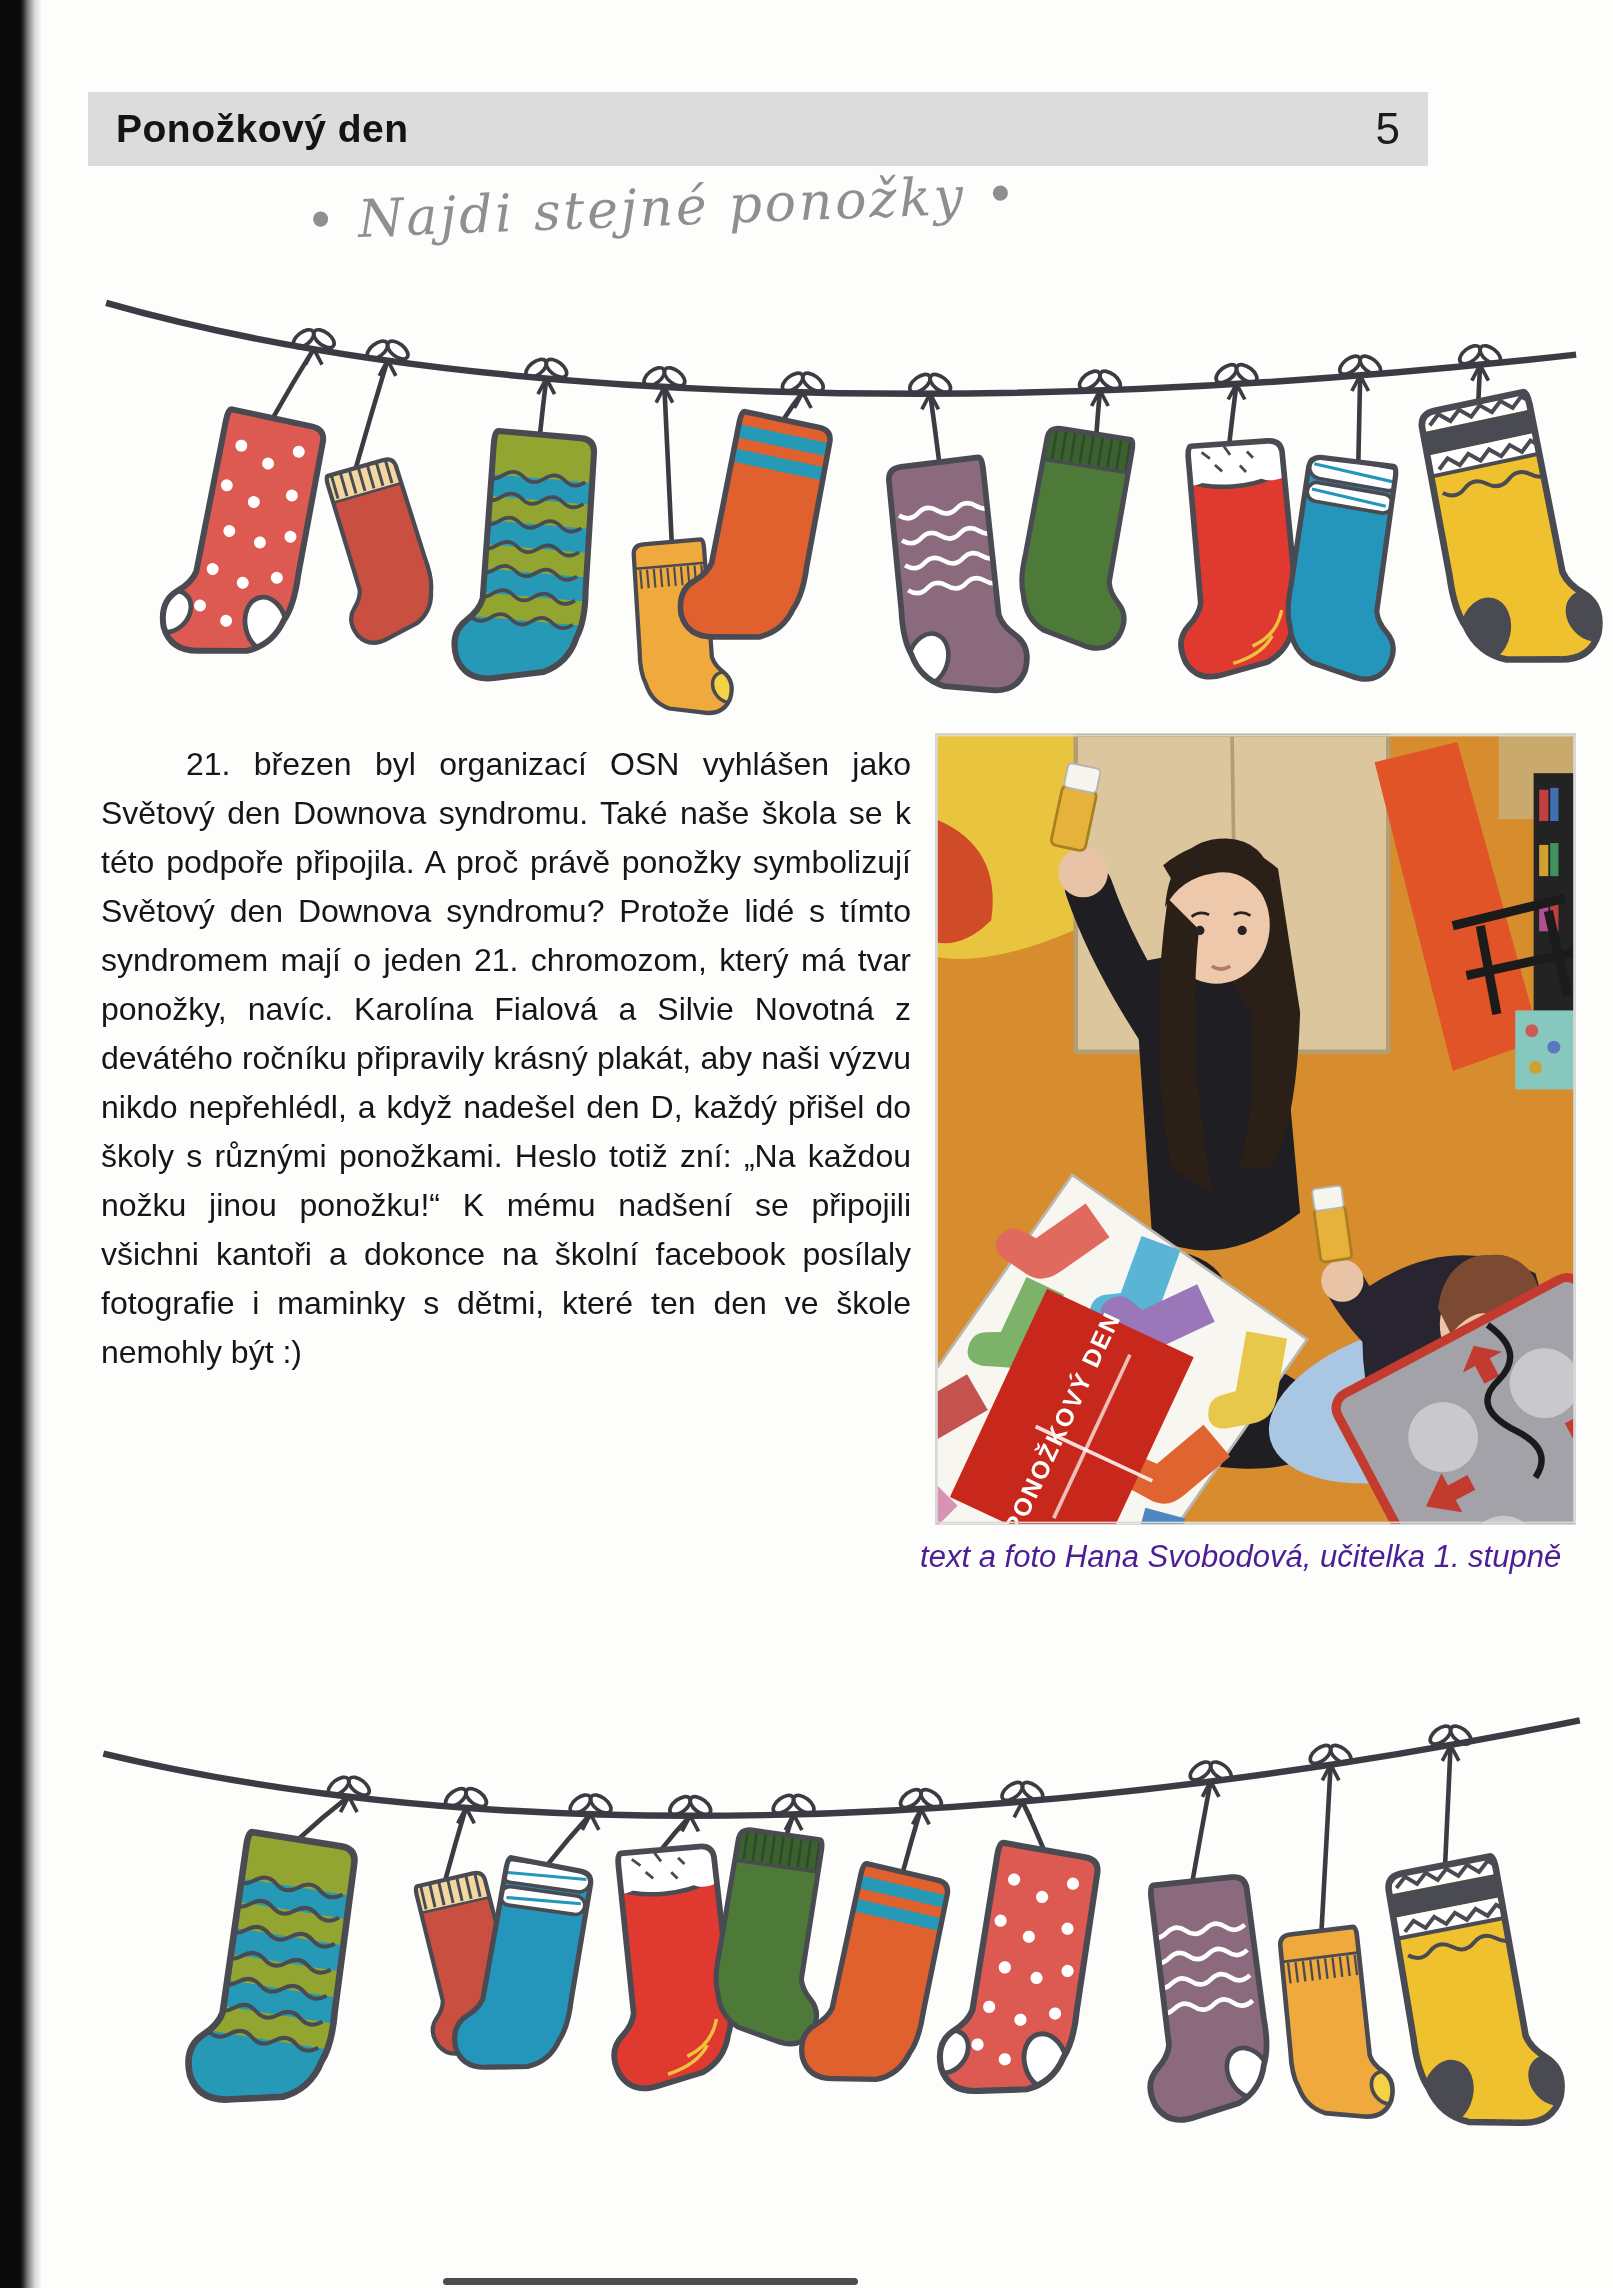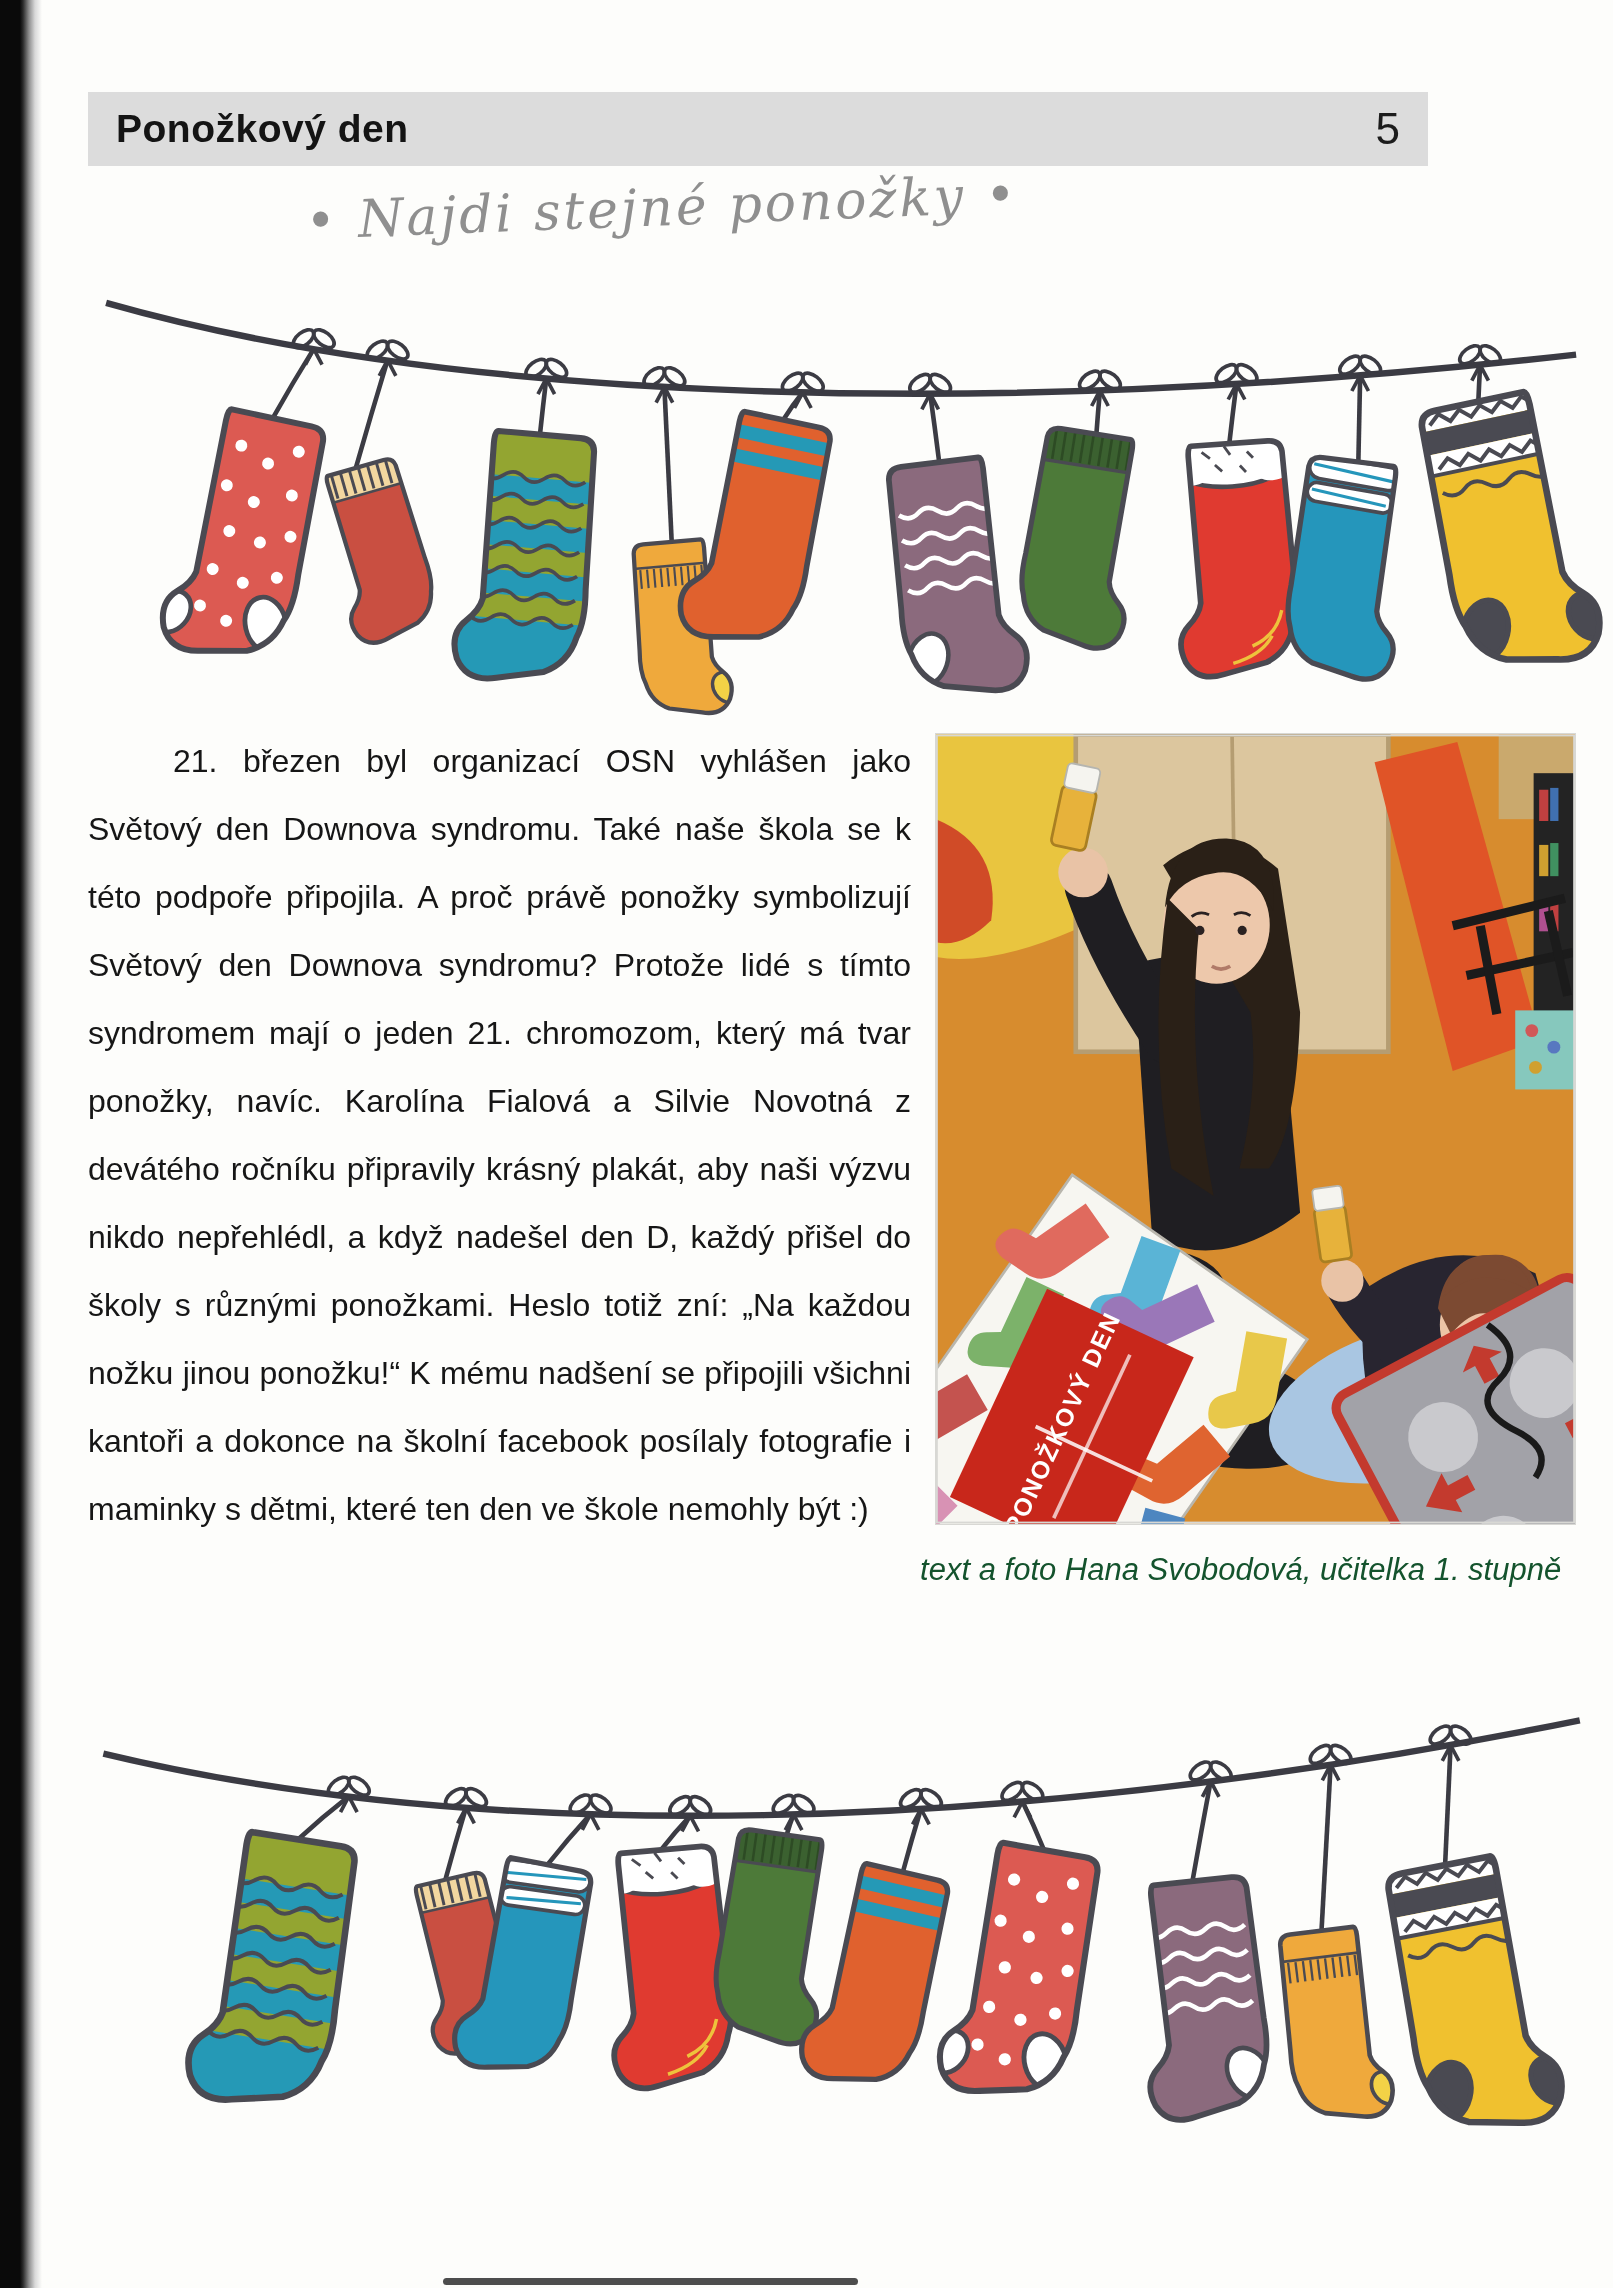--- a/index.html
+++ b/index.html
@@ -12,22 +12,22 @@
     display:flex;align-items:center;justify-content:space-between;padding:0 28px;box-sizing:border-box;z-index:3;}
   .banner .title{font-size:39px;font-weight:bold;color:#141414;letter-spacing:0.5px;}
   .banner .pagenum{font-size:44px;color:#1c1c1c;}
   .handwritten{position:absolute;left:305px;top:174px;width:886px;z-index:3;
     font-family:"DejaVu Serif",serif;font-style:italic;font-size:52px;color:#8f8f8f;
     letter-spacing:2.8px;transform:rotate(-2.2deg);white-space:nowrap;}
   #ill{position:absolute;left:0;top:0;width:1613px;height:2289px;z-index:1;}
   .article{position:absolute;left:88px;top:727px;width:1488px;z-index:2;color:#161616;}
   .photo-wrap{float:right;width:641px;height:792px;margin:5.5px 0 14.8px 24px;border:0.9px solid #d8d8d4;box-sizing:border-box;}
   .photo-wrap svg{display:block;width:100%;height:100%;}
-  p.body{margin:0;font-size:32px;line-height:68px;text-align:justify;text-indent:85px;}
-  p.attribution{clear:right;margin:9.2px 14.8px 0 0;font-size:31px;font-style:italic;text-align:right;color:#14532d;}
+  p.body{margin:13px;font-size:32px;line-height:49px;text-align:justify;text-indent:85px;}
+  p.attribution{clear:right;margin:9.2px 14.8px 0 0;font-size:31px;font-style:italic;text-align:right;color:#4c1d95;}
 </style>
 </head>
 <body>
 
 <div class="page">
 
   <svg id="ill" viewBox="0 0 1748 2480">
       <g>
         <path d="M115,328 C480,432 1050,458 1708,384" stroke="#3b3b43" stroke-width="7" fill="none"></path>
         <path d="M340,377.78631591796875 Q317.5,413.8931579589844 295,454" stroke="#3b3b43" stroke-width="5" fill="none"></path>

